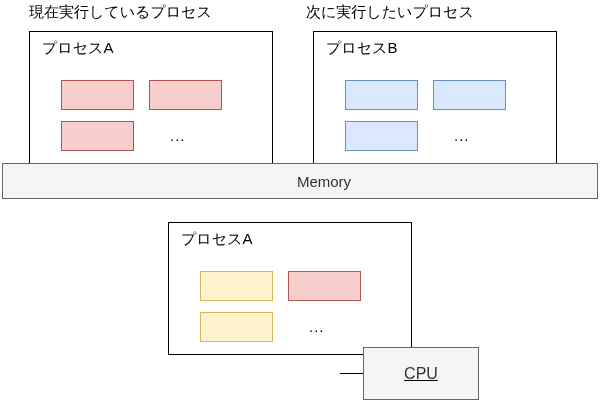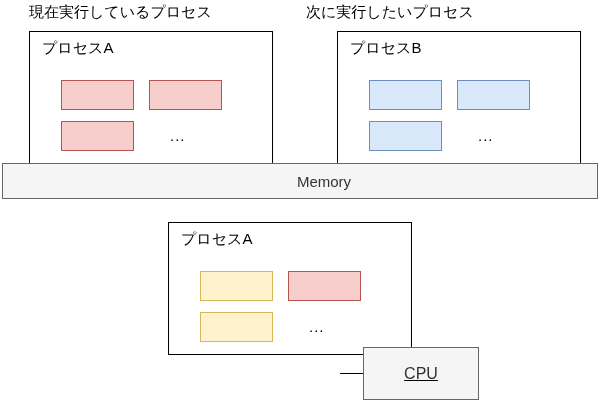--- a/index.html
+++ b/index.html
@@ -112,21 +112,21 @@
   <div class="caption" style="left:306px; top:3px;">次に実行したいプロセス</div>
 
   <div class="proc-box" style="left:29px; top:31px; width:244px; height:133px;">
     <div class="proc-label">プロセスA</div>
     <div class="blk blk-pink" style="left:31px; top:48px; width:73px; height:30px;"></div>
     <div class="blk blk-pink" style="left:119px; top:48px; width:73px; height:30px;"></div>
     <div class="blk blk-pink" style="left:31px; top:89px; width:73px; height:30px;"></div>
     <div class="dots" style="left:140px; top:96px;">...</div>
   </div>
 
-  <div class="proc-box" style="left:313px; top:31px; width:244px; height:133px;margin-left:24px;">
+  <div class="proc-box" style="left:313px; top:31px; width:244px; height:133px;">
     <div class="proc-label">プロセスB</div>
     <div class="blk blk-blue" style="left:31px; top:48px; width:73px; height:30px;"></div>
     <div class="blk blk-blue" style="left:119px; top:48px; width:73px; height:30px;"></div>
     <div class="blk blk-blue" style="left:31px; top:89px; width:73px; height:30px;"></div>
     <div class="dots" style="left:140px; top:96px;">...</div>
   </div>
 
   <div class="memory-bar" style="left:2px; top:163px; width:596px; height:36px;padding-left:48px;">
     <span>Memory</span>
   </div>

